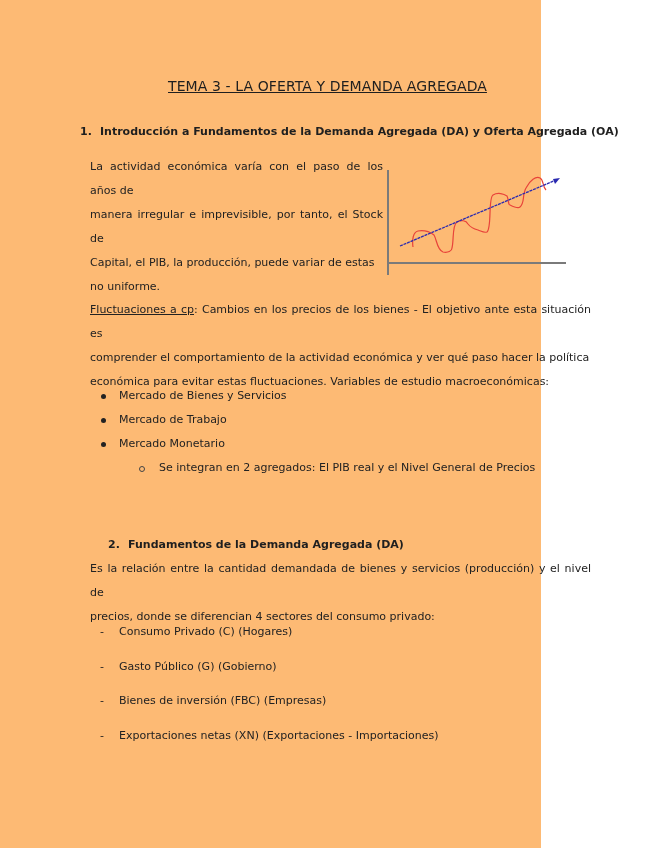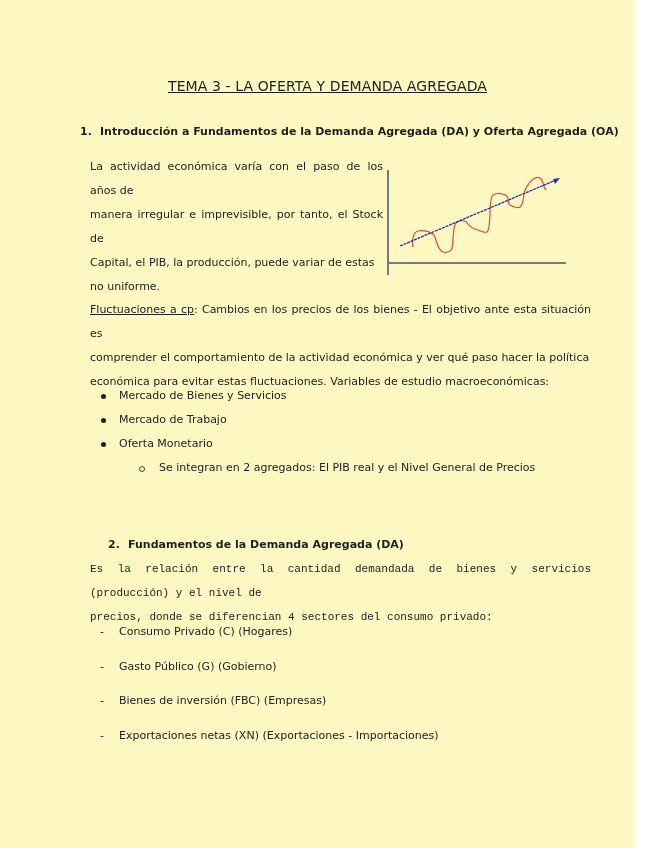--- a/index.html
+++ b/index.html
@@ -11,22 +11,22 @@
       width: 655px;
       height: 848px;
       position: relative;
       overflow: hidden;
       font-family: "DejaVu Sans", sans-serif;
       color: #222222;
     }
     .page {
       position: absolute;
       left: 0; top: 0;
-      width: 635px; height: 848px;
-      background: #fef9c3;
+      width: 541px; height: 848px;
+      background: #fdba74;
     }
     .title {
       position: absolute;
       left: 0; width: 655px;
       top: 78px;
       text-align: center;
       font-size: 14px;
       letter-spacing: 0.1px;
       text-decoration: underline;
       color: #1f1f1f;
@@ -142,31 +142,31 @@
 
   <div class="para justify" style="left:77px; top:298px; width:501px;">
     <div><span class="u">Fluctuaciones a cp</span><span>: Cambios en los precios de los bienes - El objetivo ante esta situación es</span></div>
     <div>comprender el comportamiento de la actividad económica y ver qué paso hacer la política</div>
     <div>económica para evitar estas fluctuaciones. Variables de estudio macroeconómicas:</div>
   </div>
 
   <ul class="list" style="left:115px; top:385px;">
     <li style="height:24px;"><span class="bullet-dot"></span><span>Mercado de Bienes y Servicios</span></li>
     <li style="height:24px;"><span class="bullet-dot"></span><span>Mercado de Trabajo</span></li>
-    <li style="height:24px;"><span class="bullet-dot"></span><span>Oferta Monetario</span></li>
+    <li style="height:24px;"><span class="bullet-dot"></span><span>Mercado Monetario</span></li>
   </ul>
   <ul class="list" style="left:155px; top:457px;">
     <li style="height:24px;"><span class="bullet-circle"></span><span>Se integran en 2 agregados: El PIB real y el Nivel General de Precios</span></li>
   </ul>
 
   <div class="heading" style="left:108px; top:526px;margin-top:12px;">
     <span class="num">2.</span><span>Fundamentos de la Demanda Agregada (DA)</span>
   </div>
 
-  <div class="para justify" style="left:77px; top:557px; width:501px;font-family:Liberation Mono, monospace;">
+  <div class="para justify" style="left:77px; top:557px; width:501px;">
     <div>Es la relación entre la cantidad demandada de bienes y servicios (producción) y el nivel de</div>
     <div>precios, donde se diferencian 4 sectores del consumo privado:</div>
   </div>
 
   <ul class="list" style="left:115px; top:621px;">
     <li style="height:34.5px;"><span class="dash">-</span><span>Consumo Privado (C) (Hogares)</span></li>
     <li style="height:34.5px;"><span class="dash">-</span><span>Gasto Público (G) (Gobierno)</span></li>
     <li style="height:34.5px;"><span class="dash">-</span><span>Bienes de inversión (FBC) (Empresas)</span></li>
     <li style="height:34.5px;"><span class="dash">-</span><span>Exportaciones netas (XN) (Exportaciones - Importaciones)</span></li>
   </ul>

